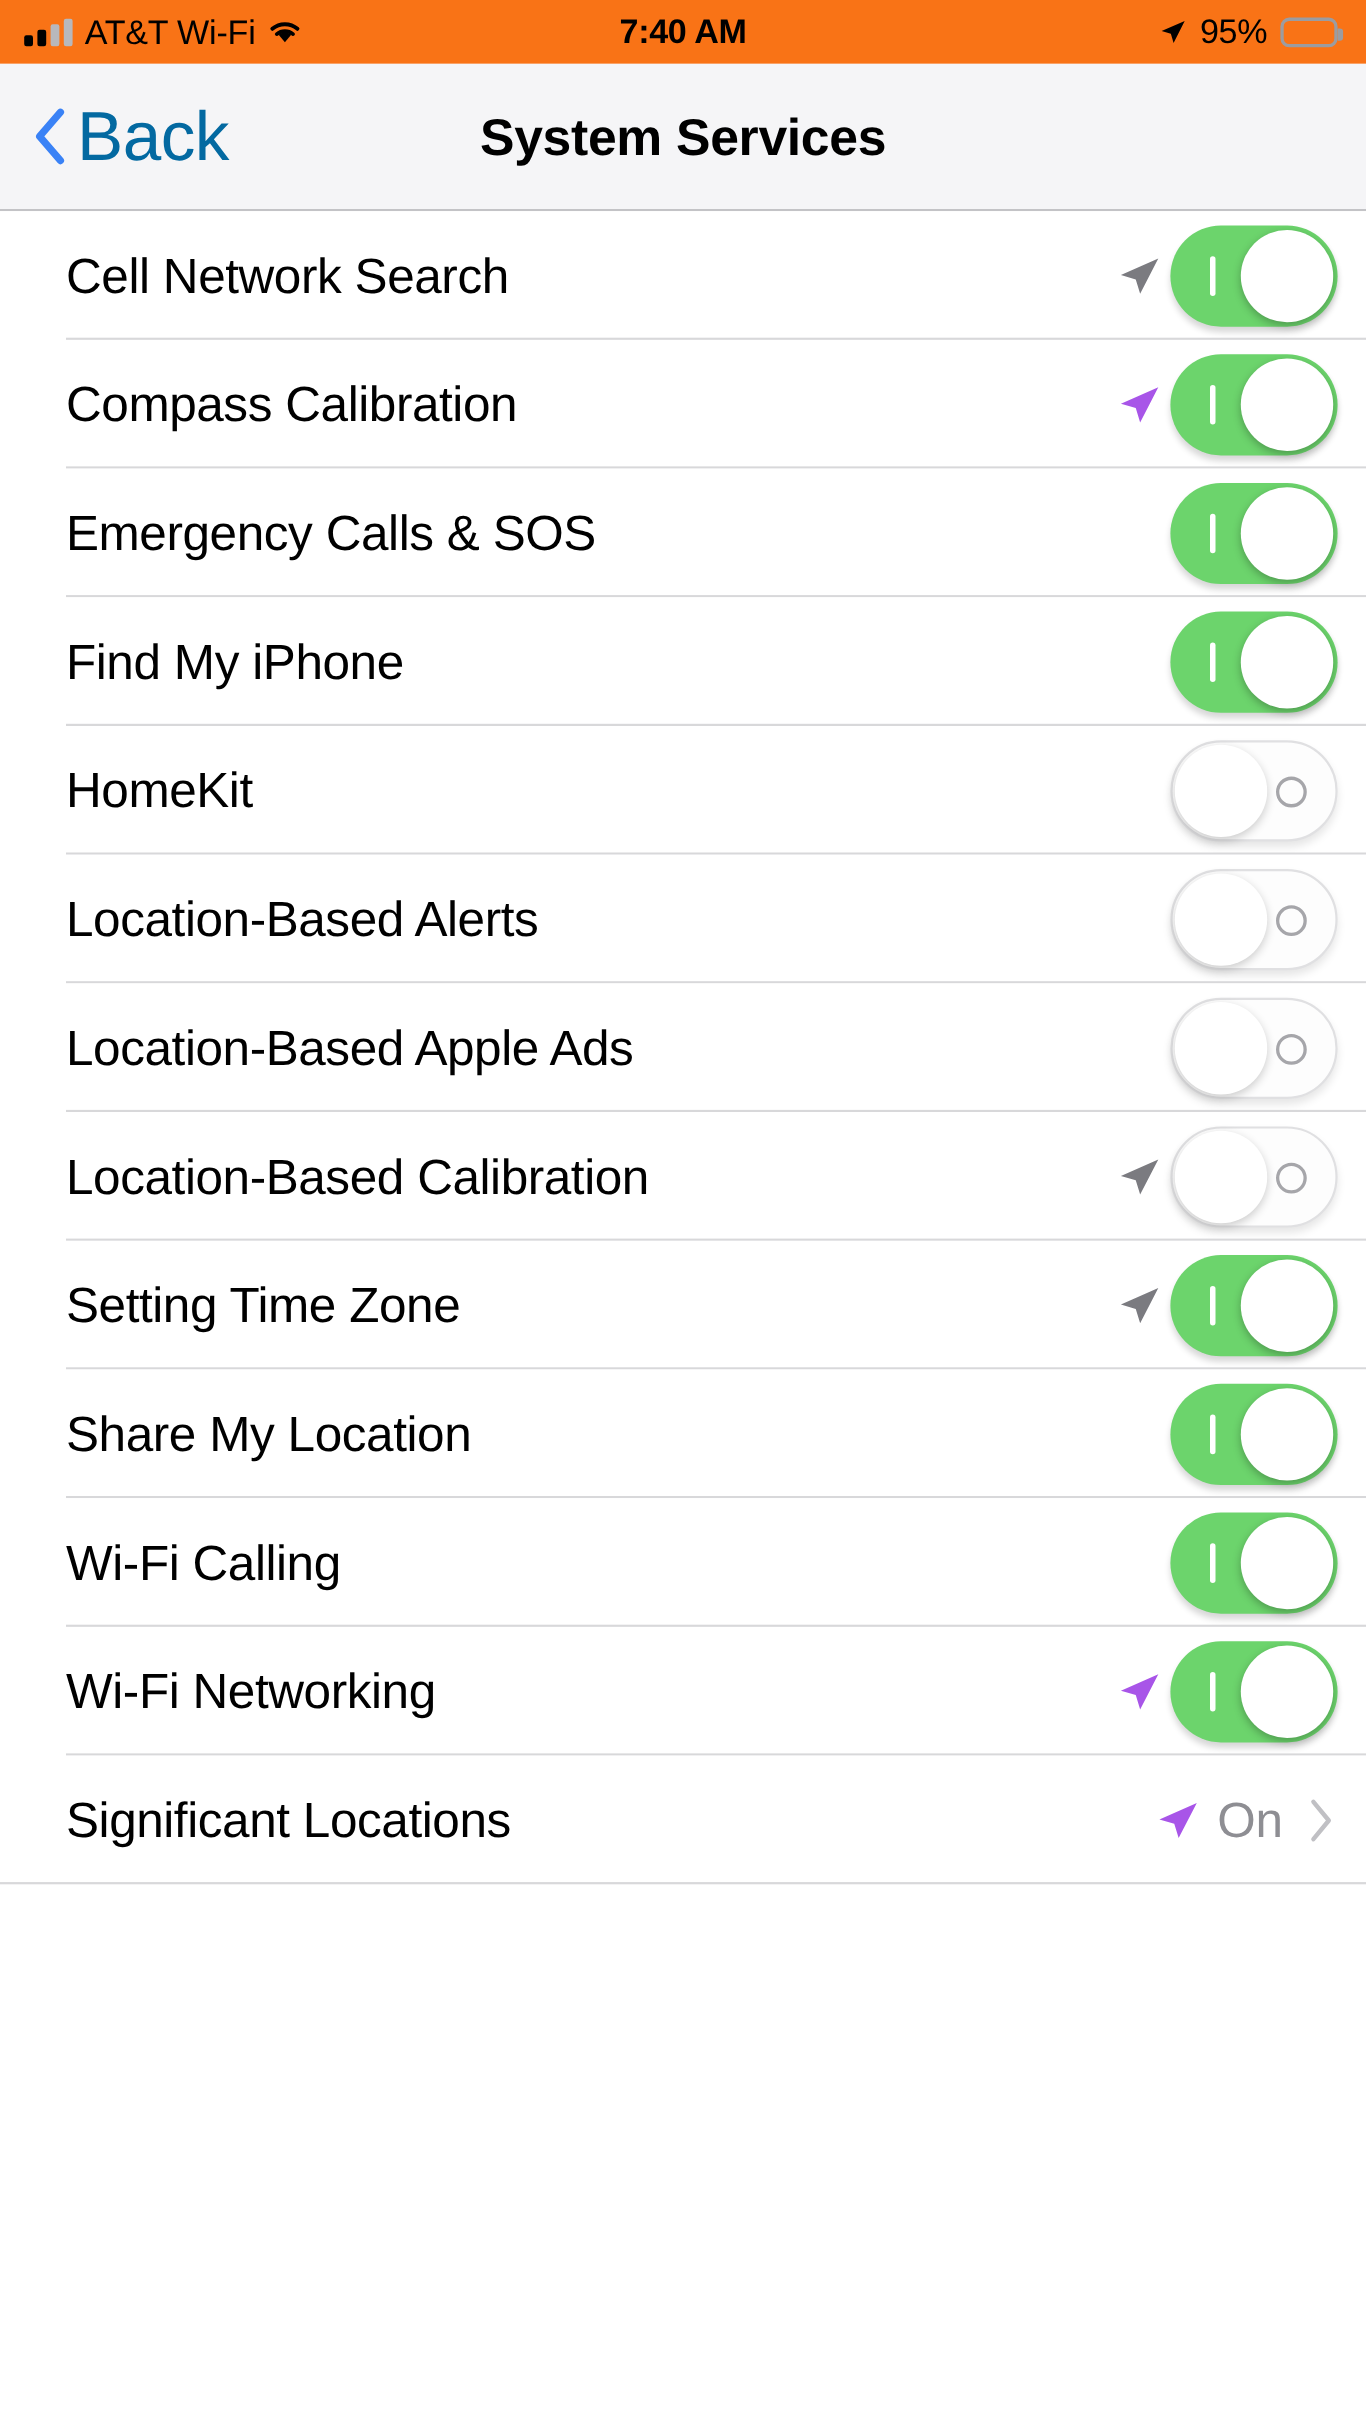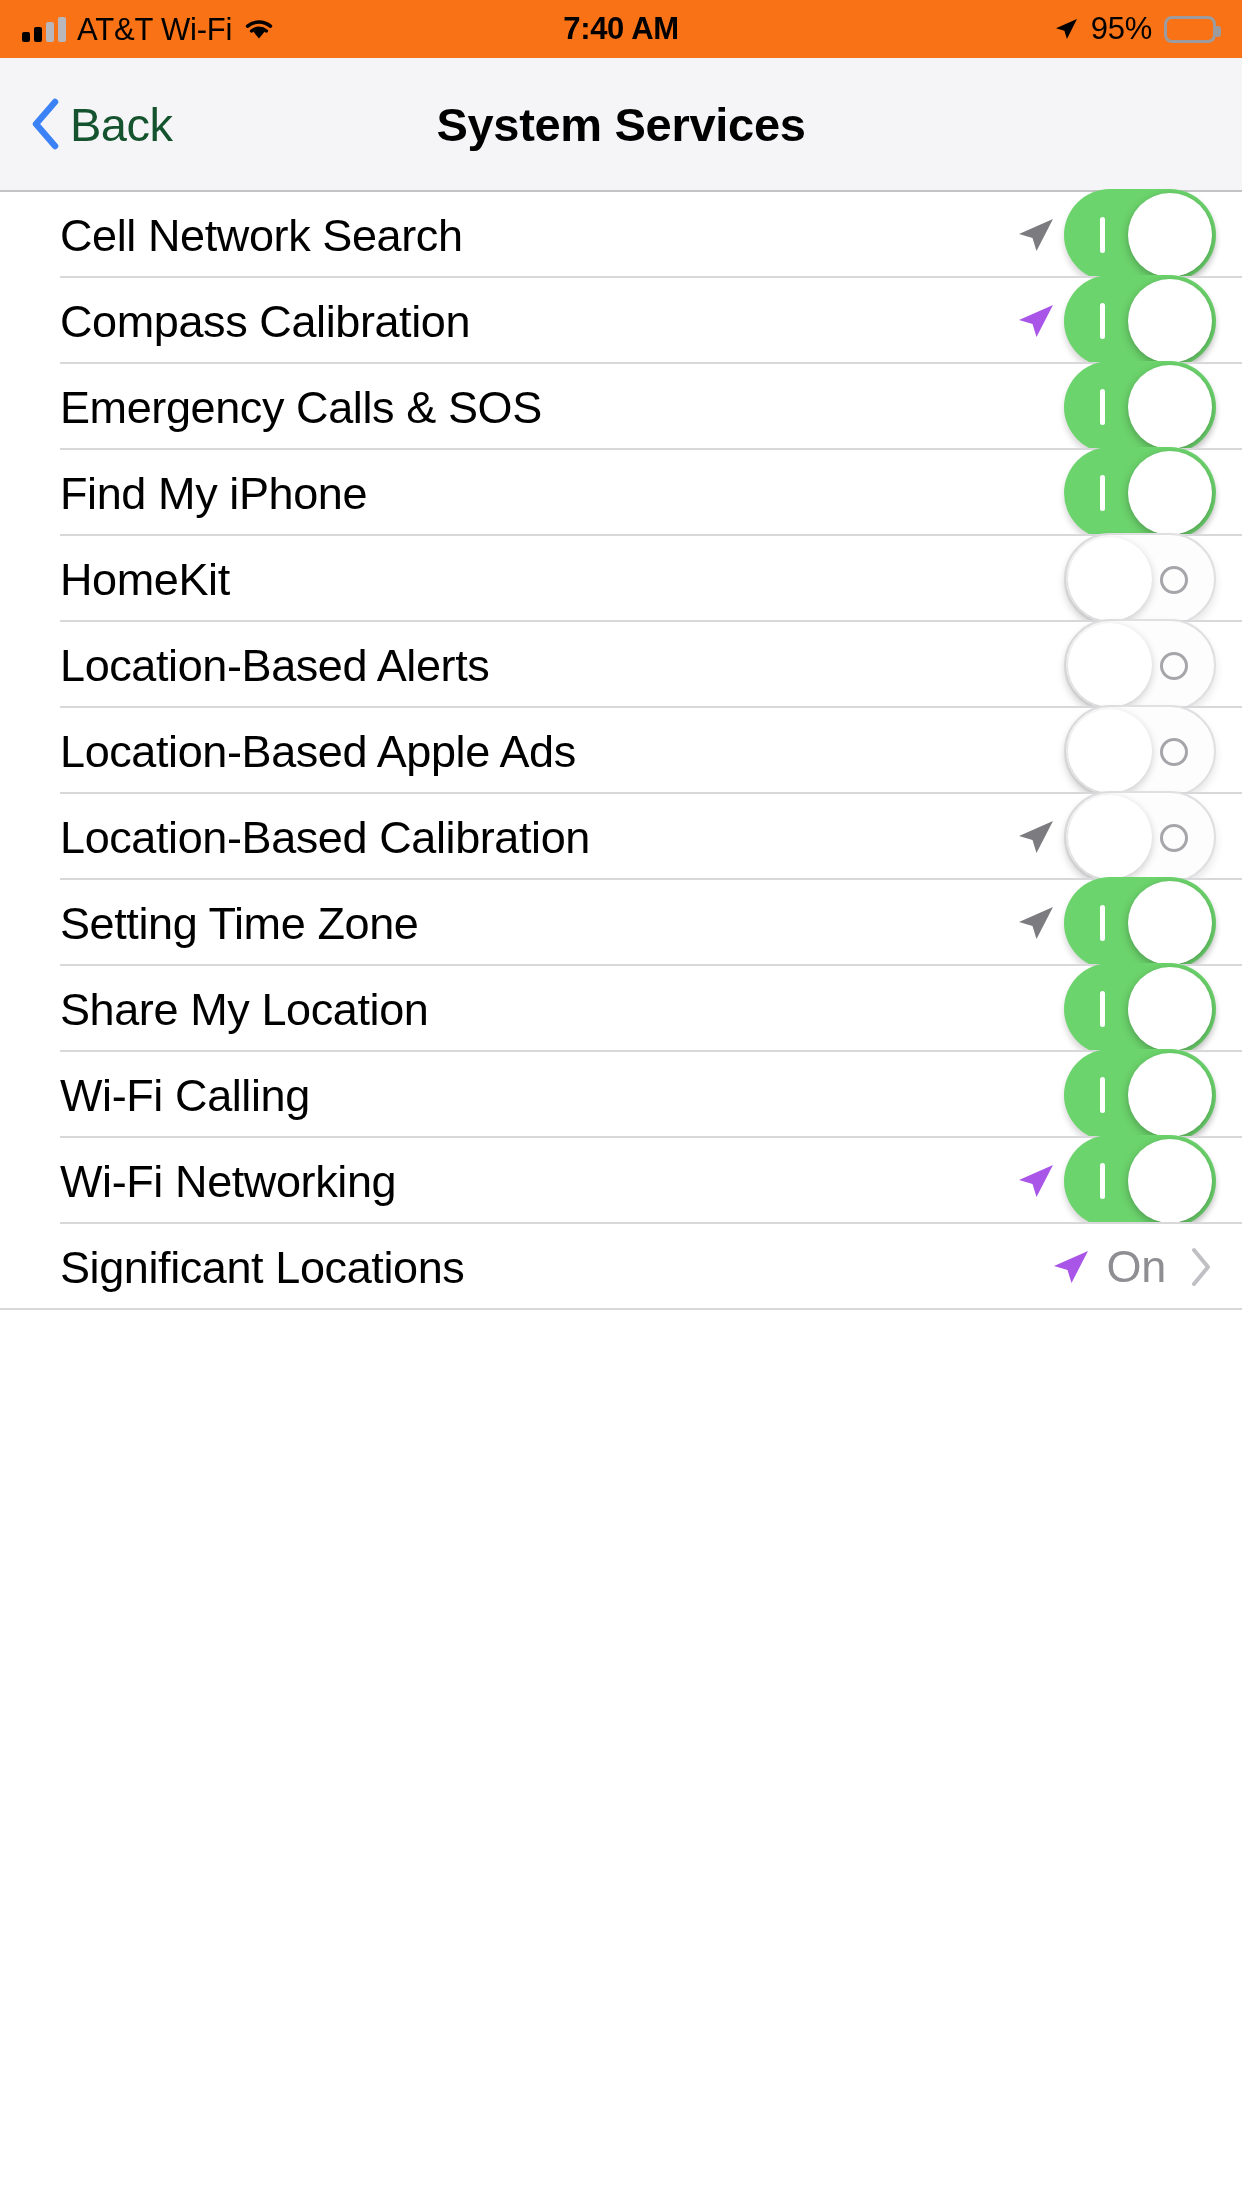--- a/index.html
+++ b/index.html
@@ -112,39 +112,39 @@
   }
   .back-button {
     display: flex;
     align-items: center;
     gap: 10px;
     padding-left: 30px;
     cursor: pointer;
   }
   .chevron-left { width: 30px; height: 52px; display:block; }
   .back-label {
-    font-size: 47px;
-    color: #14532d;
+    font-size: 63px;
+    color: #0369a1;
     letter-spacing: -0.5px;
   }
   .nav-title {
     position: absolute;
     left: 0; right: 0;
     text-align: center;
     font-size: 47px;
     font-weight: bold;
     color: #000;
     letter-spacing: -0.3px;
     pointer-events: none;
   }
 
   
   .list { background: #fff; }
   .row {
-    height: 86px;
+    height: 117px;
     display: flex;
     align-items: center;
     padding: 0 26px 0 60px;
     box-sizing: border-box;
     position: relative;
     background: #fff;
   }
   .row::after {
     content: "";
     position: absolute;

